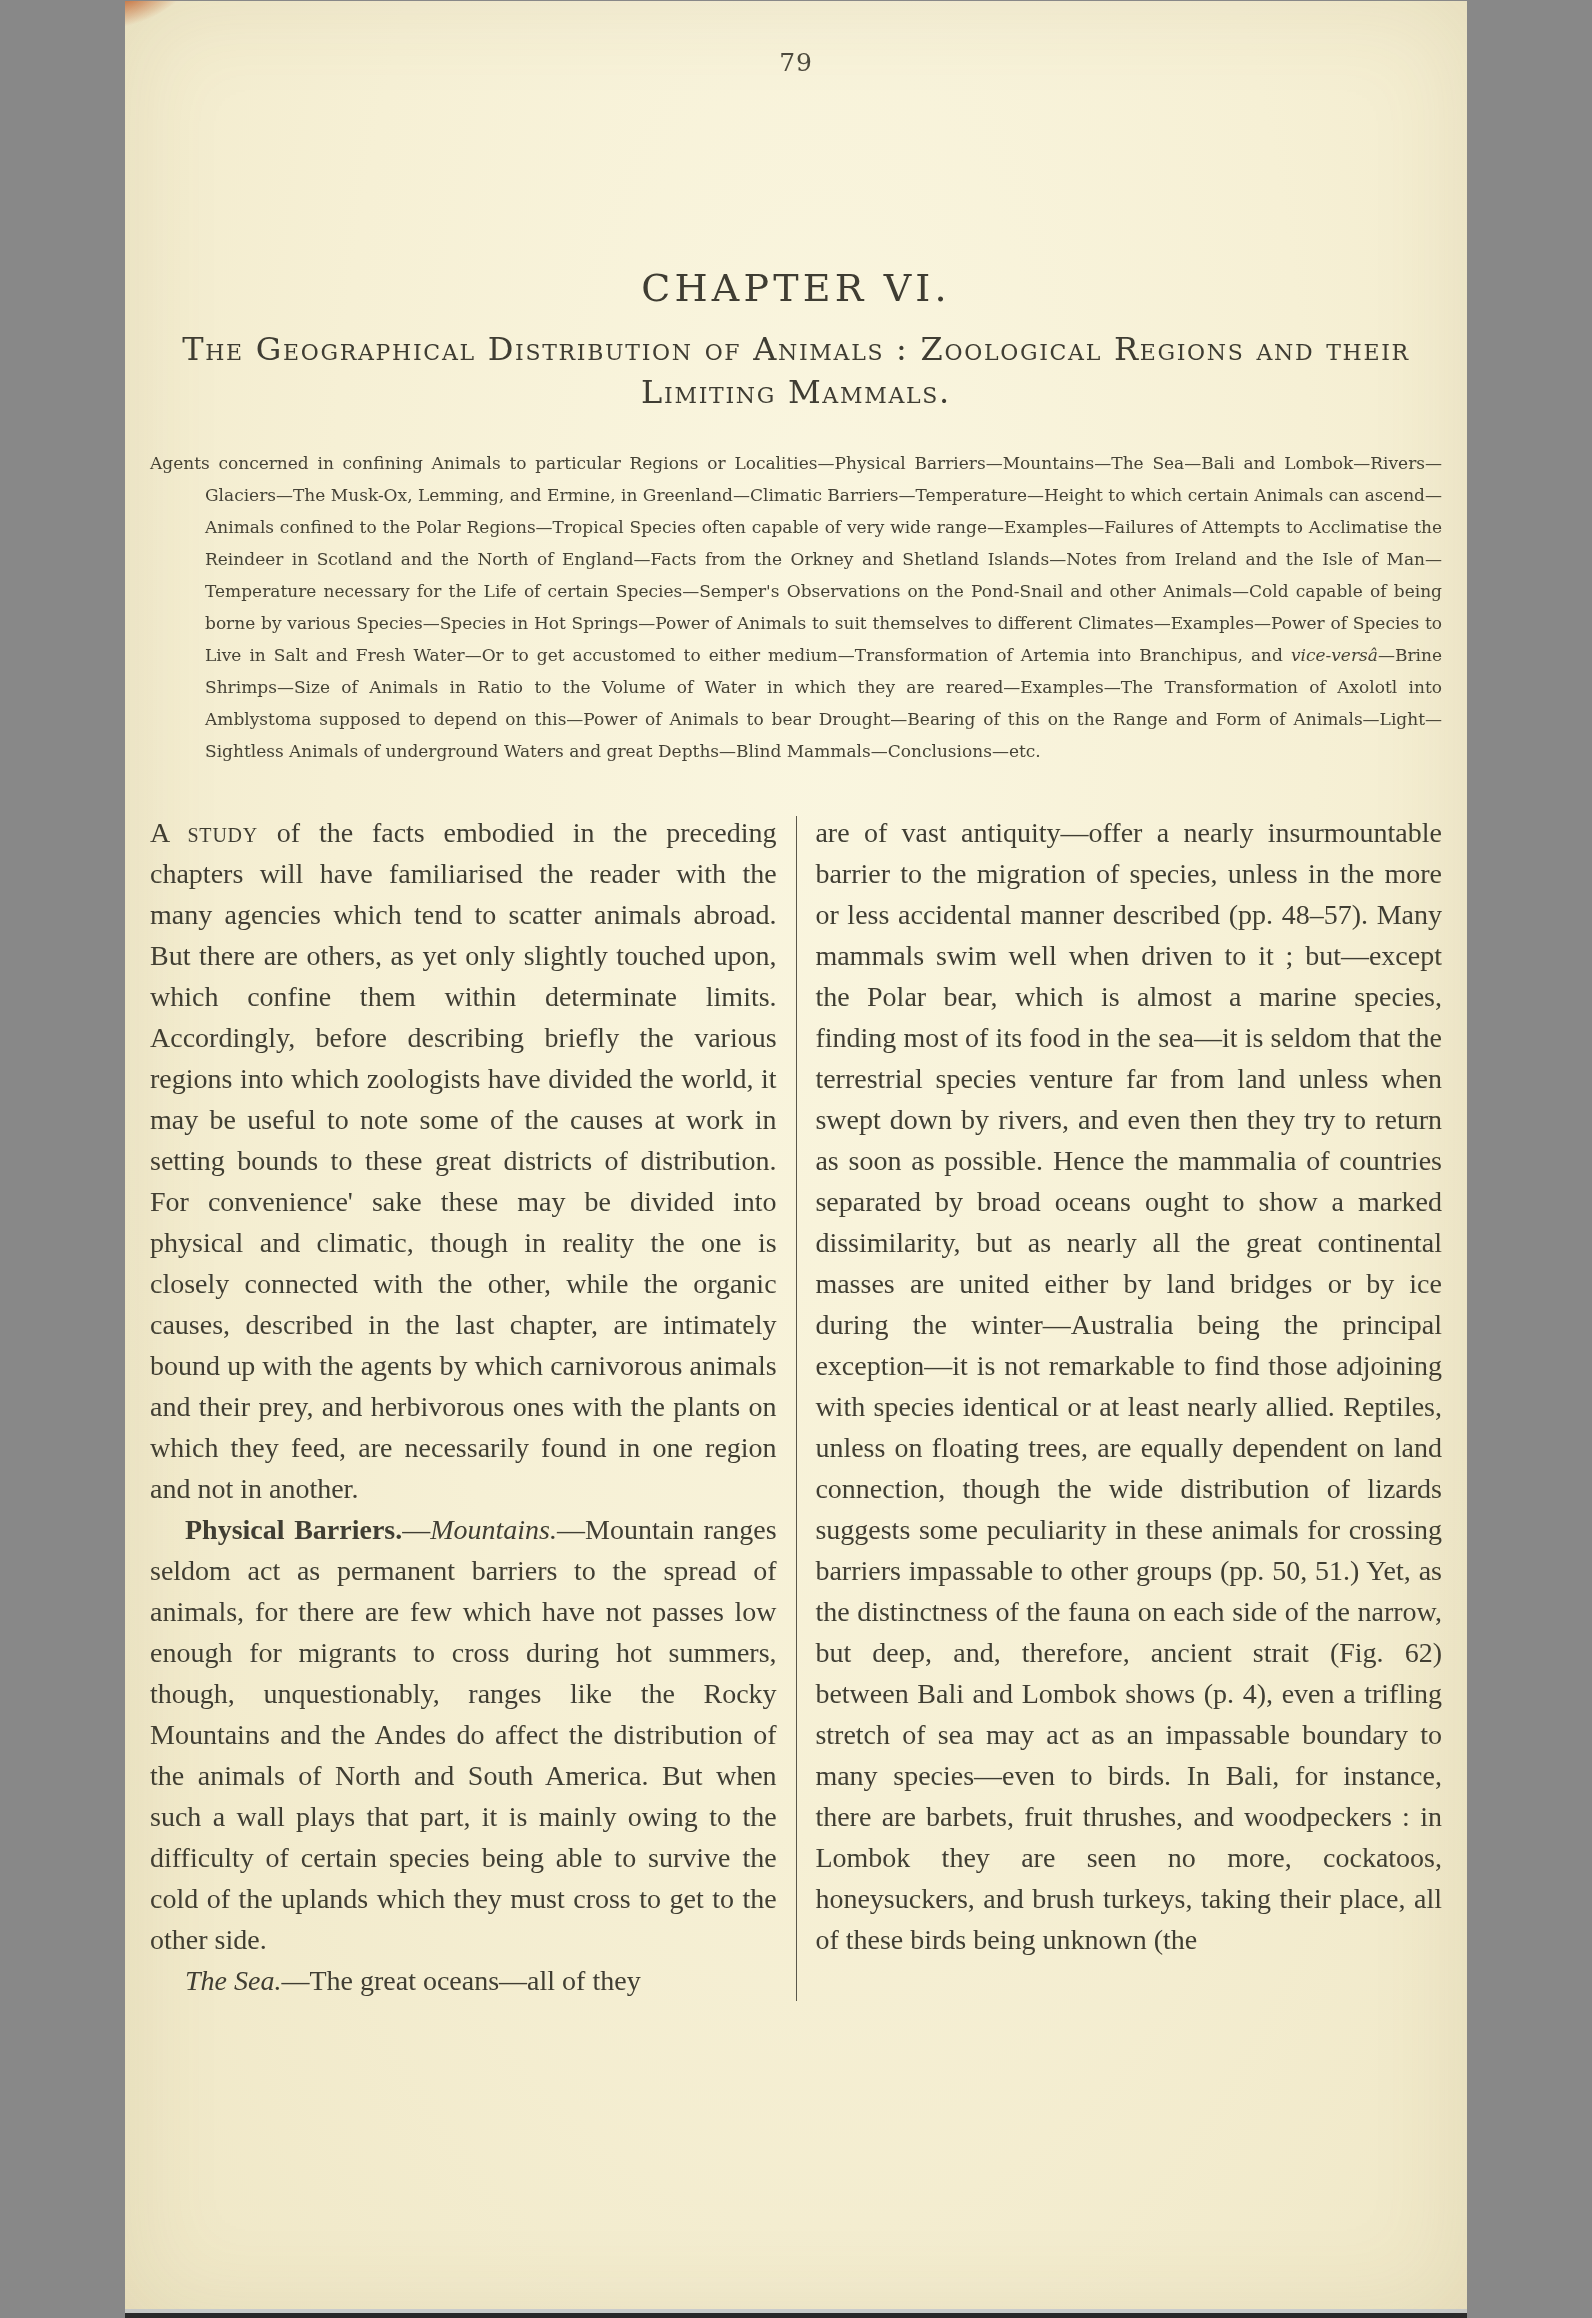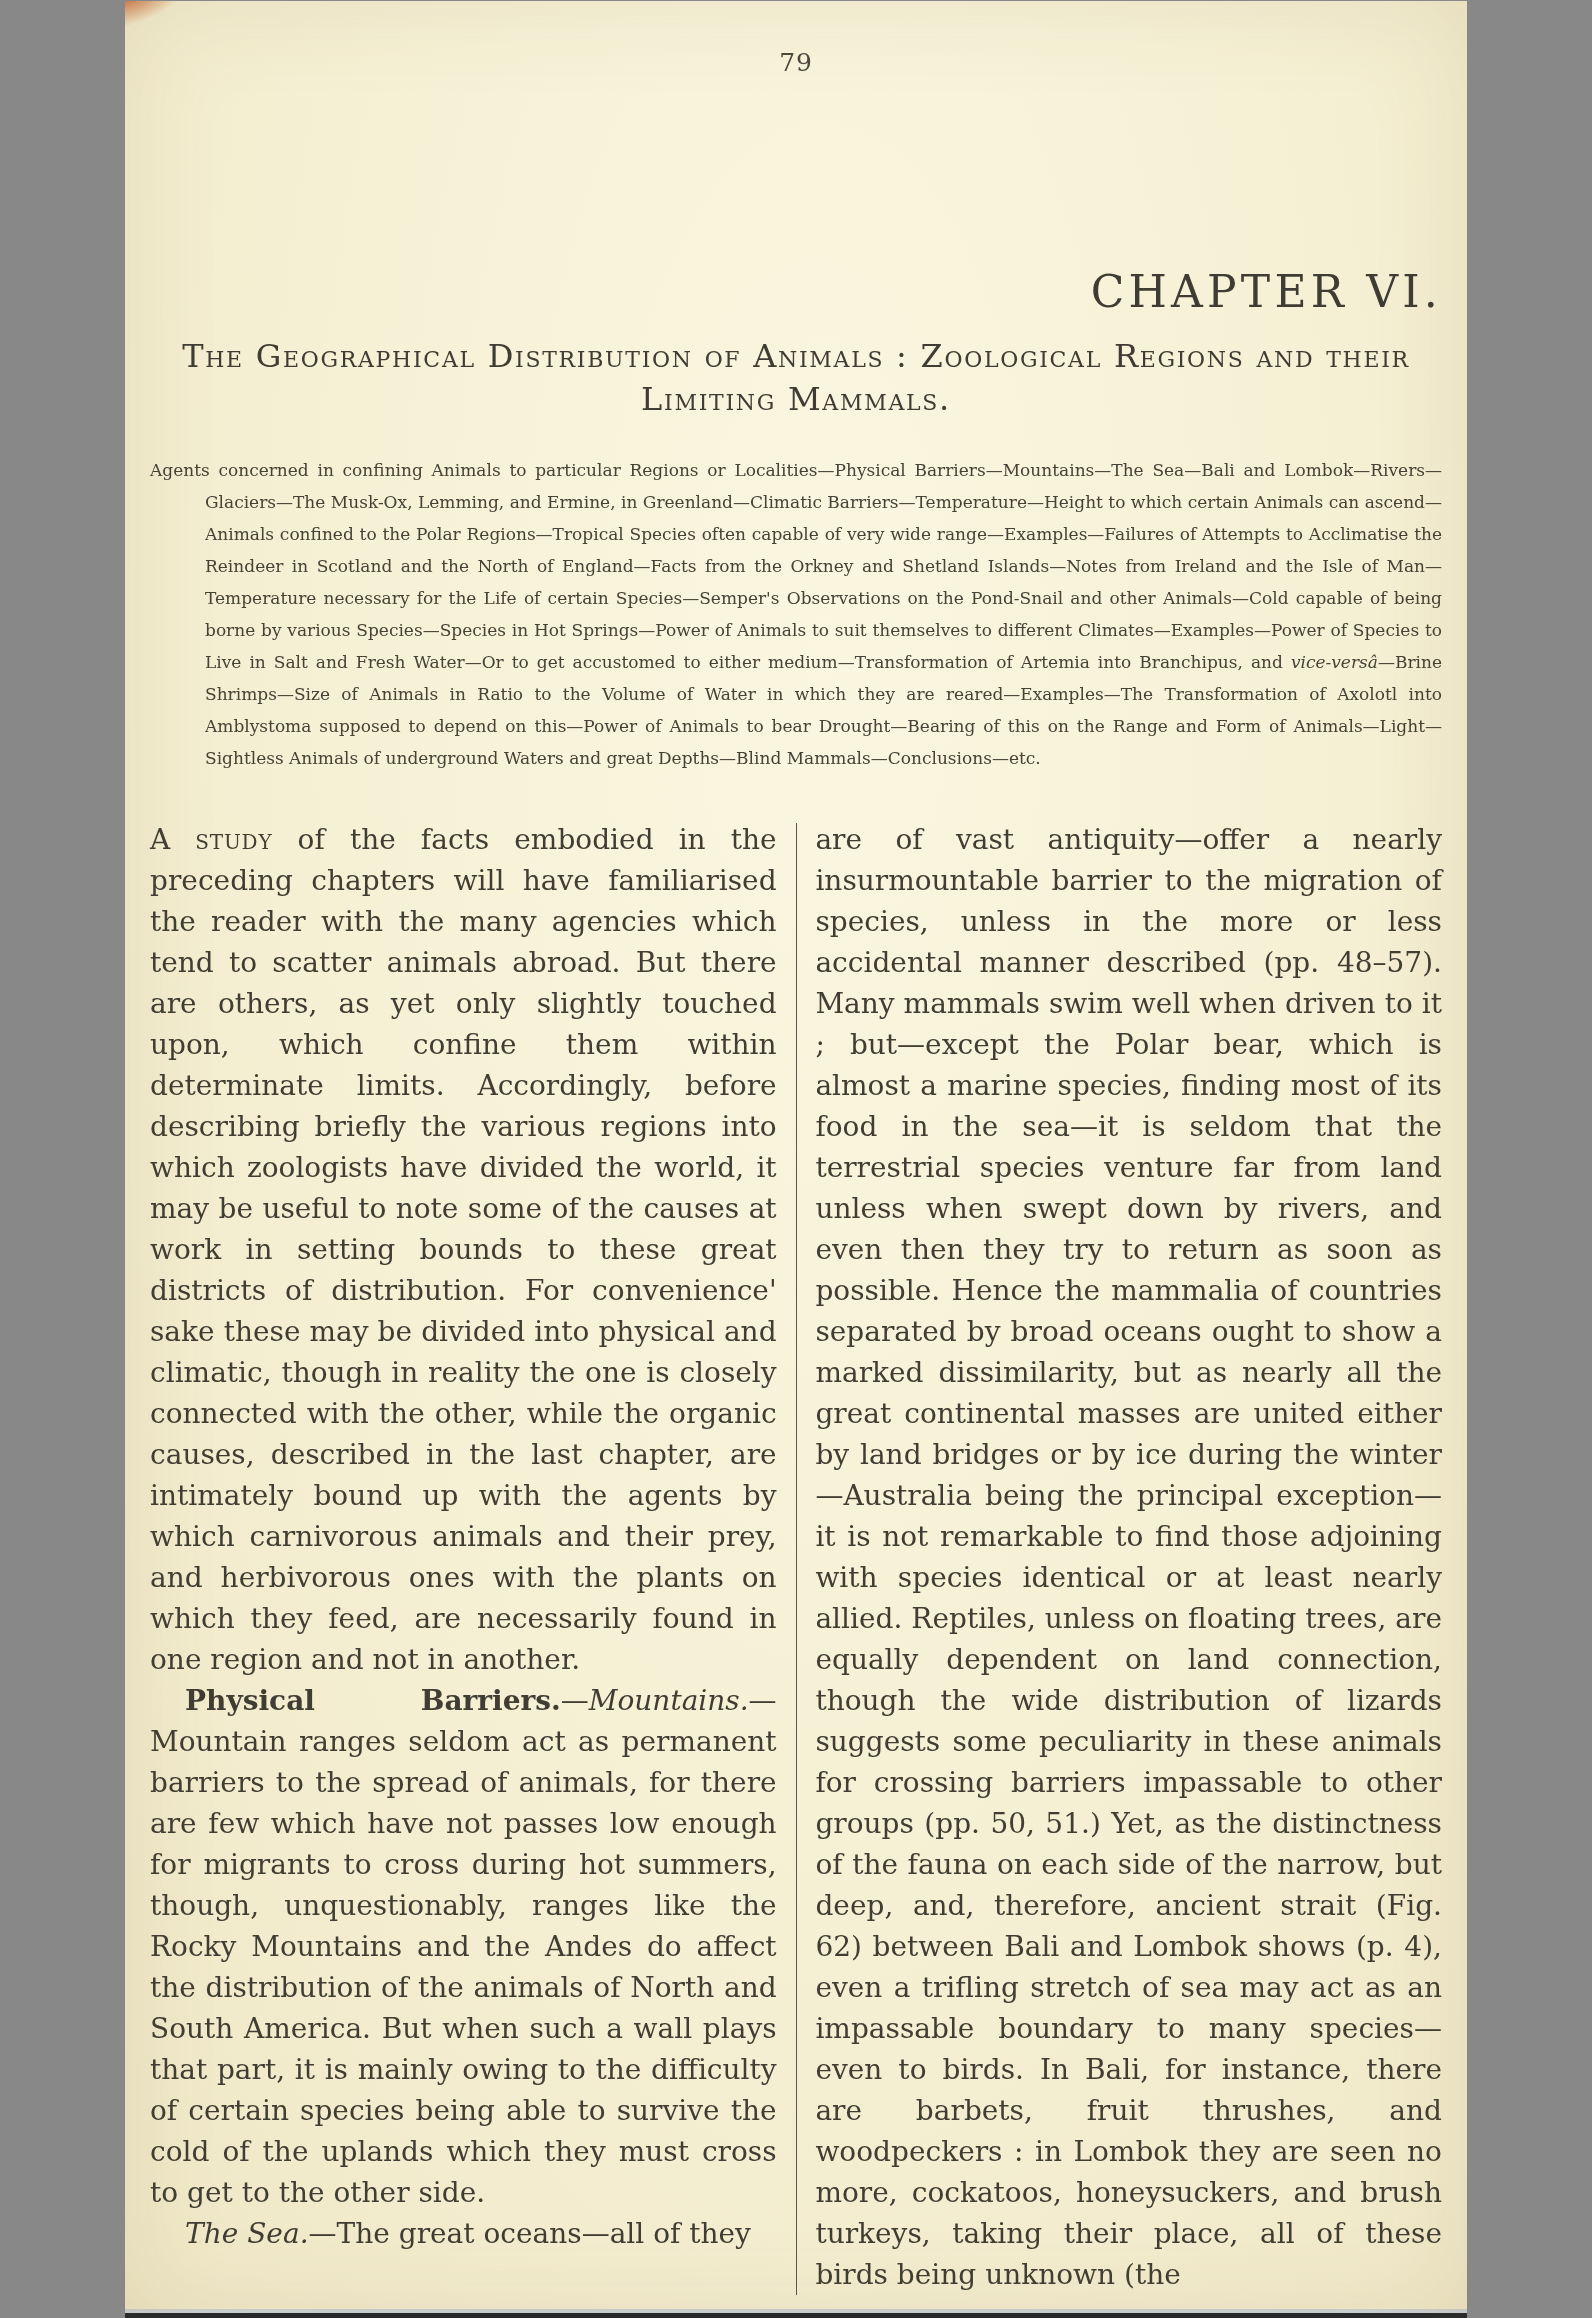--- a/index.html
+++ b/index.html
@@ -41,22 +41,22 @@
   }
   .page-number{
     padding-top:47px;
     text-align:center;
     font-size:25px;
     letter-spacing:0.8px;
     color:#4c4a3e;
   }
   .chapter-heading{
     margin-top:189px;
-    text-align:right;
-    font-size:44px;
+    text-align:center;
+    font-size:38px;
     letter-spacing:4.2px;
     color:#3f3d33;
   }
   .chapter-subtitle{
     margin-top:18.4px;
     text-align:center;
     font-variant:small-caps;
     font-size:32px;
     letter-spacing:1.7px;
     line-height:43px;
@@ -82,21 +82,21 @@
     line-height:41px;
     text-align:justify;
     color:#403e33;
   }
   .col-divider{
     width:1.7px;
     background:#5a574b;
     margin:3.3px 18.4px 0 19px;
     align-self:stretch;
   }
-  .body-para{margin:0;}
+  .body-para{margin:0;font-family:Liberation Serif, serif;}
   .body-para.indented{text-indent:35px;}
   .seg.normal{}
   .seg.italic{font-style:italic;}
   .seg.bold{font-weight:bold;}
   .seg.smallcaps{font-variant:small-caps;letter-spacing:0.8px;}
 </style>
 </head>
 <body>
 
 <div class="page">

